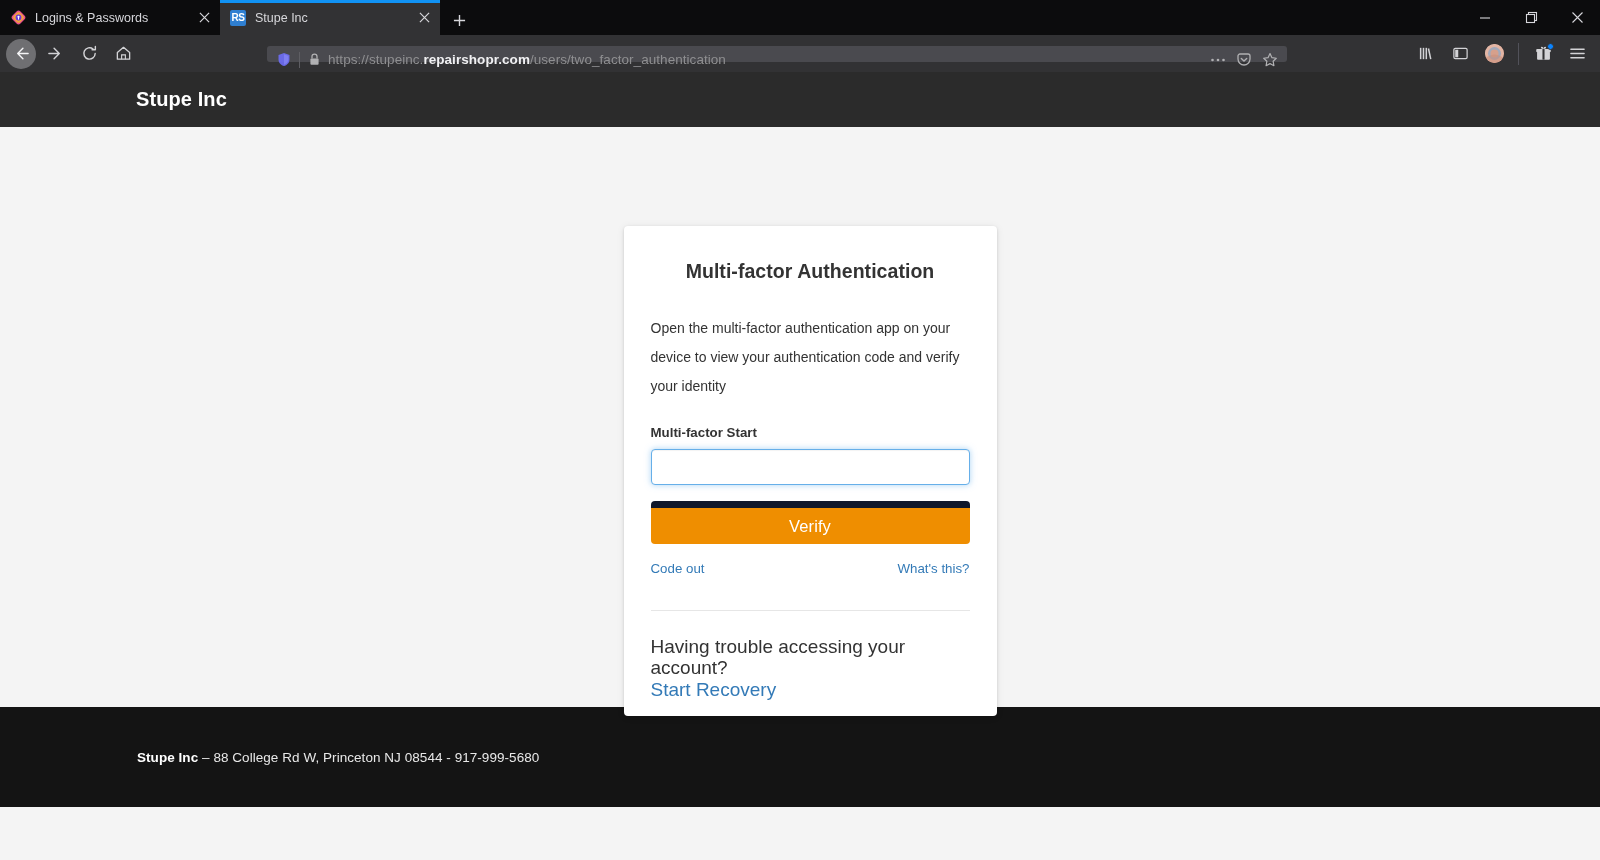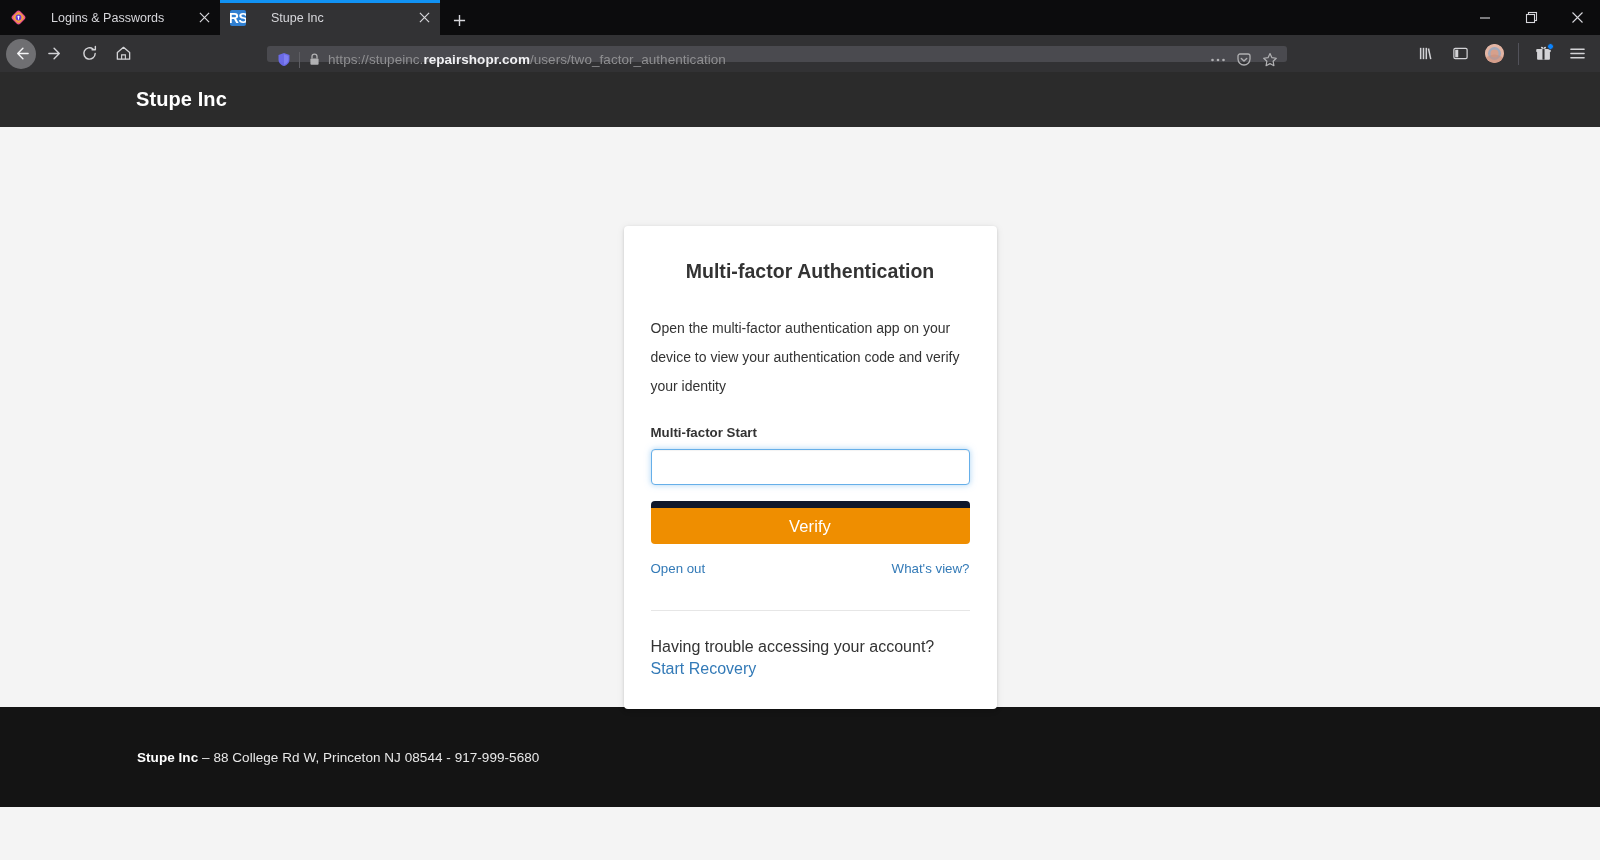--- a/index.html
+++ b/index.html
@@ -23,37 +23,36 @@
   }
   .tab {
     height: 35px;
     width: 220px;
     display: flex;
     align-items: center;
     padding: 0 6px 0 10px;
     position: relative;
     color: #d7d7db;
     font-size: 12.5px;
-    gap: 16px;
   }
   .tab.active { background: #323234; }
   .tab.active::before {
     content: "";
     position: absolute;
     left: 0; right: 0; top: 0;
     height: 3px;
     background: #1193f5;
   }
   .tab-fav {
     width: 16px; height: 16px;
     flex: 0 0 16px;
     margin-right: 9px;
     display: flex; align-items: center; justify-content: center;
     border-radius: 2px;
-    font-size: 14px; font-weight: bold;
+    font-size: 10px; font-weight: bold;
     overflow: hidden;
   }
   .fav-rs { background: #2f7fd1; color: #fff; letter-spacing: -.5px; }
   .fav-lp {
     background: transparent;
     position: relative;
   }
   .fav-lp svg { display: block; }
   .tab-title {
     flex: 1;
@@ -188,21 +187,21 @@
     justify-content: center;
     align-items: flex-start;
     background: #f4f4f4;
   }
   .card {
     width: 373px;
     margin-top: 99px;
     background: #ffffff;
     border-radius: 4px;
     box-shadow: 0 1px 3px rgba(0,0,0,.14), 0 1px 8px rgba(0,0,0,.07);
-    padding: 24px 27px 30px 27px;
+    padding: 24px 27px 16px 27px;
     margin-left: 20px;
   }
   .card-title {
     text-align: center;
     font-size: 19.5px;
     font-weight: 700;
     color: #333333;
     margin-top: 10px;
     margin-bottom: 31px;
     letter-spacing: .05px;
@@ -255,21 +254,21 @@
     margin-top: 17px;
     font-size: 13.3px;
   }
   .lnk { color: #337ab7; text-decoration: none; }
   .divider {
     border: none;
     border-top: 1px solid #e6e6e6;
     margin: 34px 0 0 0;
   }
   .trouble {
-    font-size: 16px;
+    font-size: 19px;
     color: #333333;
     margin-top: 25px;
     line-height: 21px;
   }
   .trouble .lnk { display: block; margin-top: 1px; }
 
   .site-footer {
     height: 100px;
     background: #141414;
     display: flex;
@@ -464,22 +463,22 @@
 
         <div class="card-desc">Open the multi-factor authentication app on your device to view your authentication code and verify your identity</div>
 
         <label class="field-label">Multi-factor Start</label>
 
         <input class="code-input" type="text" autofocus="" placeholder="" style="">
 
         <button class="verify-btn">Verify</button>
 
         <div class="link-row">
-          <a class="lnk" href="#">Open out</a>
-          <a class="lnk" href="#">What's view?</a>
+          <a class="lnk" href="#">Code out</a>
+          <a class="lnk" href="#">What's this?</a>
         </div>
 
         <hr class="divider">
 
         <div class="trouble">
           <span>Having trouble accessing your account?</span>
           <a class="lnk" href="#">Start Recovery</a>
         </div>
 
       </div>

